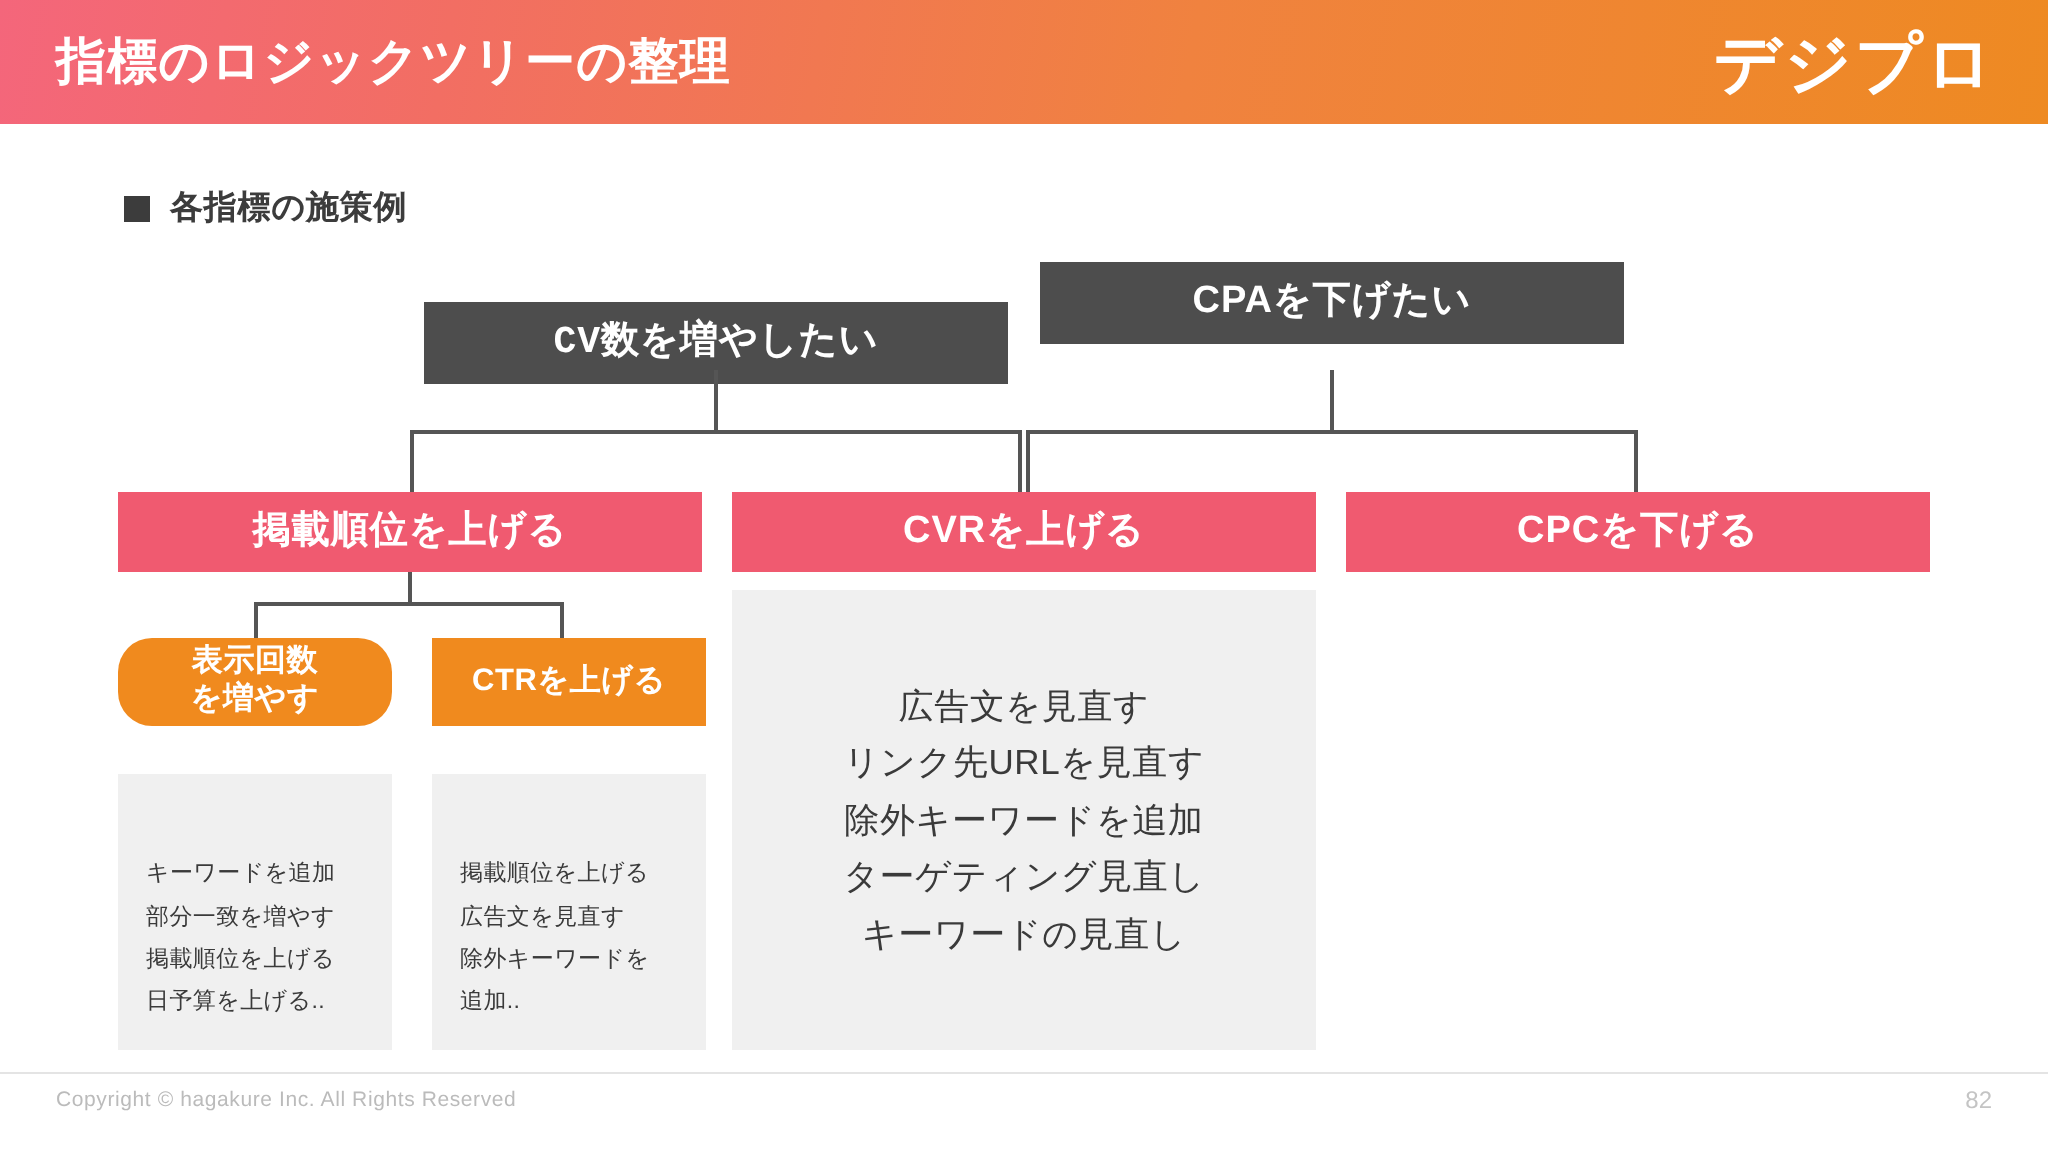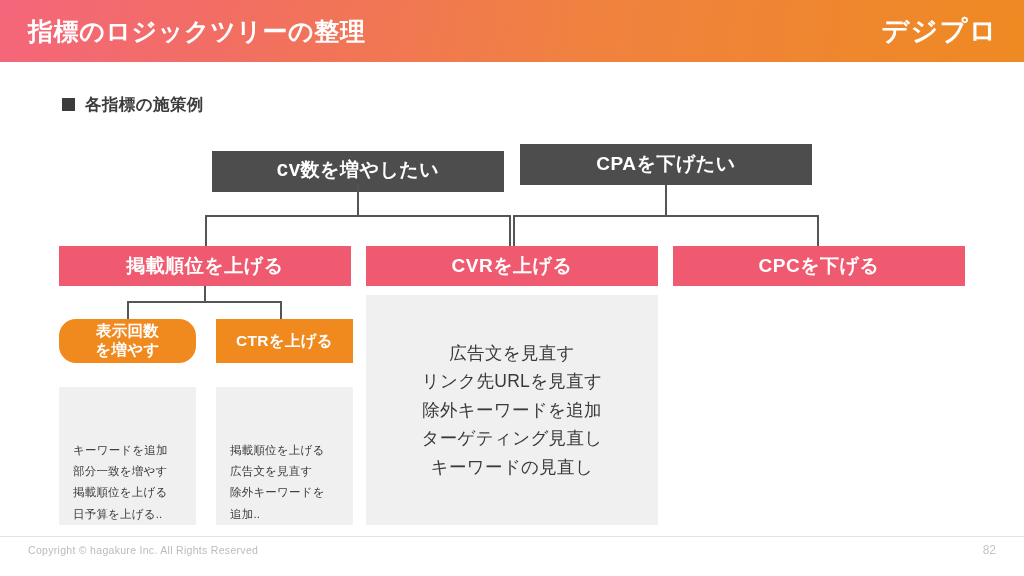--- a/index.html
+++ b/index.html
@@ -35,21 +35,21 @@
   .header-title {
     color: #ffffff;
     font-size: 25px;
     font-weight: bold;
     letter-spacing: 0.6px;
     line-height: 1;
     white-space: nowrap;
   }
   .brand-logo {
     color: #ffffff;
-    font-size: 27px;
+    font-size: 33px;
     font-weight: bold;
     letter-spacing: 1.5px;
     line-height: 1;
     white-space: nowrap;
   }
 
   
   .section-head {
     position: absolute;
     left: 62px;
@@ -104,21 +104,21 @@
   .panel-text {
     color: #3A3A3A;
     white-space: pre-line;
   }
   .panel-small .panel-text {
     font-size: 11.5px;
     line-height: 1.85;
     text-align: left;
     letter-spacing: 0.2px;
   }
-  .panel-small { align-items: flex-end; justify-content: flex-start; padding: 28px 0 0 14px; }
+  .panel-small { align-items: center; justify-content: flex-start; padding: 28px 0 0 14px; }
   .panel-big .panel-text {
     font-size: 17.5px;
     line-height: 1.62;
     letter-spacing: 0.3px;
   }
 
   
   .conn {
     position: absolute;
     background: #555555;
@@ -163,21 +163,21 @@
     <div class="brand-logo">デジプロ</div>
   </div>
 
   <div class="section-head">
     <span class="section-bullet"></span>
     <span class="section-label">各指標の施策例</span>
   </div>
 
   <div class="box dark lvl1" style="left:212px; top:151px; width:292px;font-family:Liberation Mono, monospace;">CV数を増やしたい</div>
 
-  <div class="box dark lvl1" style="left:520px; top:144px; width:292px;">CPAを下げたい</div>
+  <div class="box dark lvl1" style="left:520px; top:131px; width:292px;">CPAを下げたい</div>
 
   <div class="conn conn-v" style="left:357px; top:185px; height:31px;"></div>
 
   <div class="conn conn-h" style="left:205px; top:215px; width:306px;"></div>
   <div class="conn conn-v" style="left:205px; top:215px; height:31px;"></div>
   <div class="conn conn-v" style="left:509px; top:215px; height:31px;"></div>
 
   <div class="conn conn-v" style="left:665px; top:185px; height:31px;"></div>
   <div class="conn conn-h" style="left:513px; top:215px; width:306px;"></div>
   <div class="conn conn-v" style="left:513px; top:215px; height:31px;"></div>

